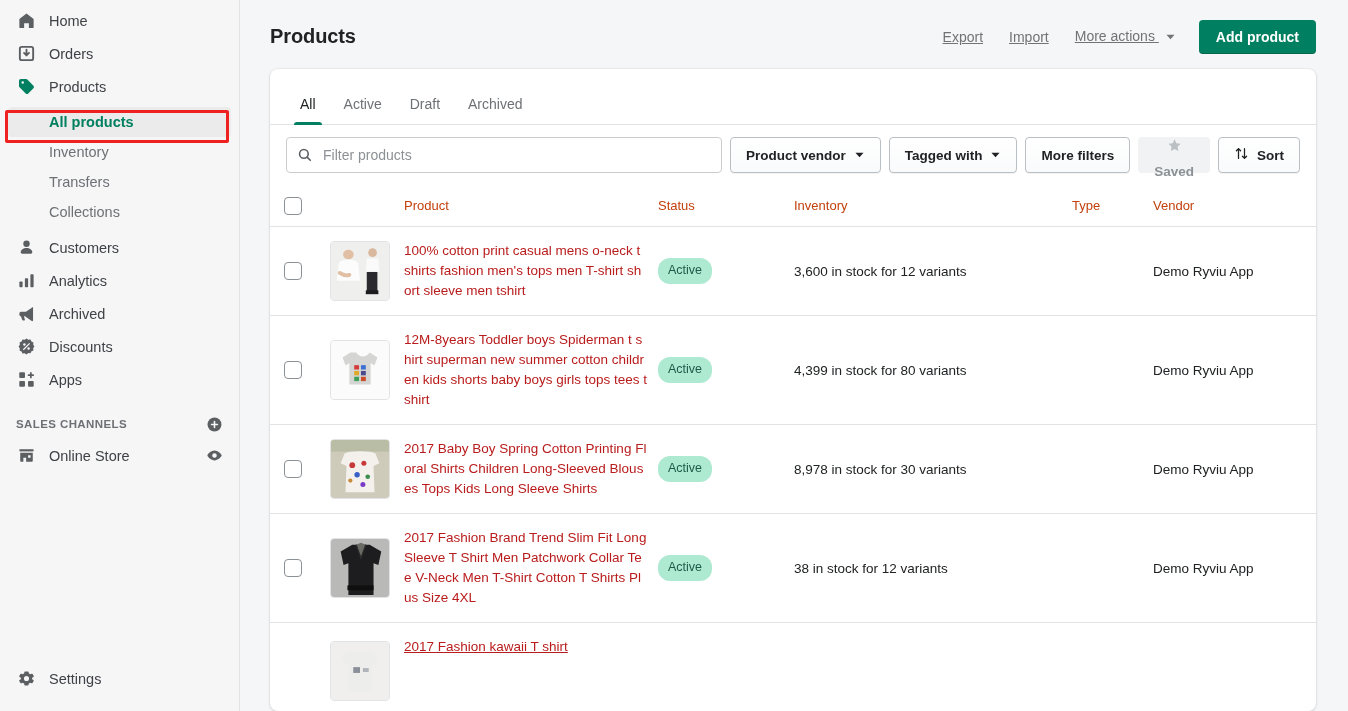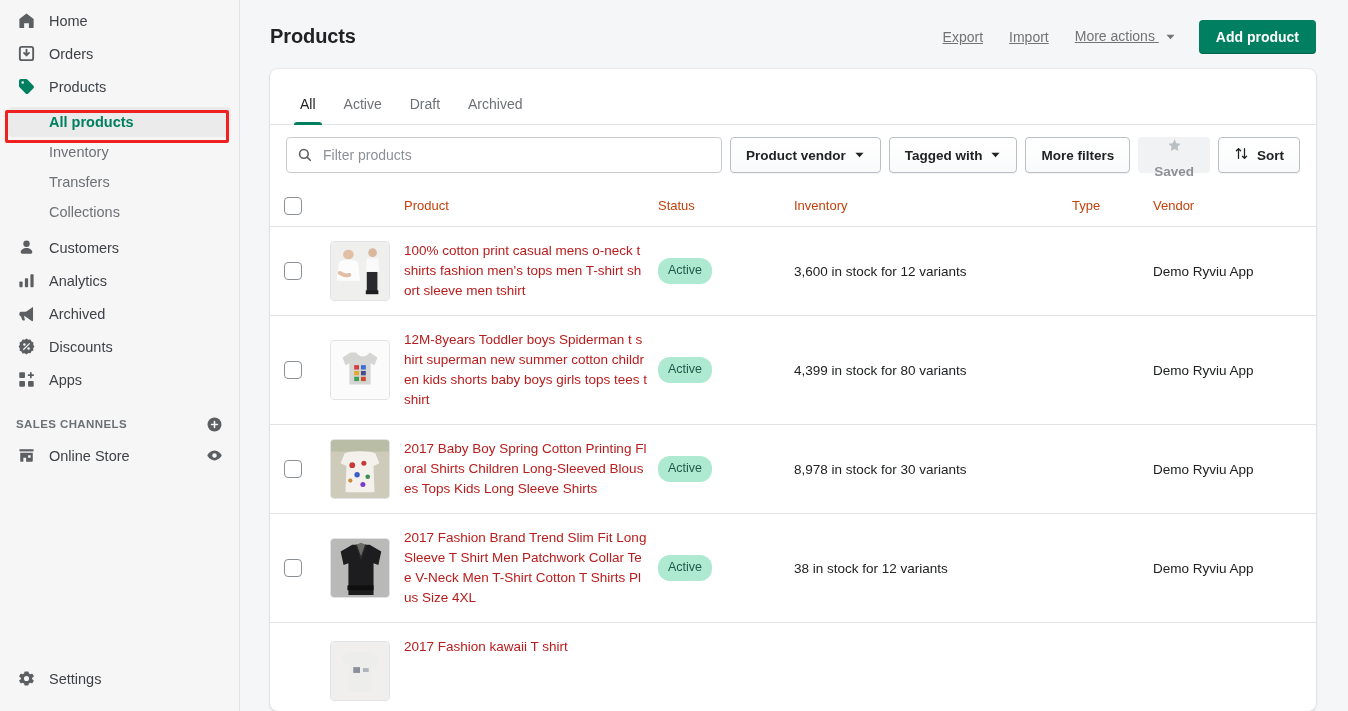--- a/index.html
+++ b/index.html
@@ -371,21 +371,21 @@
     font-size: 12.5px;
     line-height: 1;
     padding: 6px 10px 7px;
     border-radius: 12px;
   }
 
   .inv-text { color: #202223; }
   .vendor-text { color: #202223; }
 
   .row.partial { border-bottom: none; }
-  .row.partial .prod-title { padding-bottom: 0; }
+  .row.partial .prod-title { padding-bottom: 0; text-decoration: underline; }
 </style>
 </head>
 <body>
 
 <div class="app">
 
   <nav class="sidebar">
 
     <div class="nav-item">
       <span class="nav-icon">

